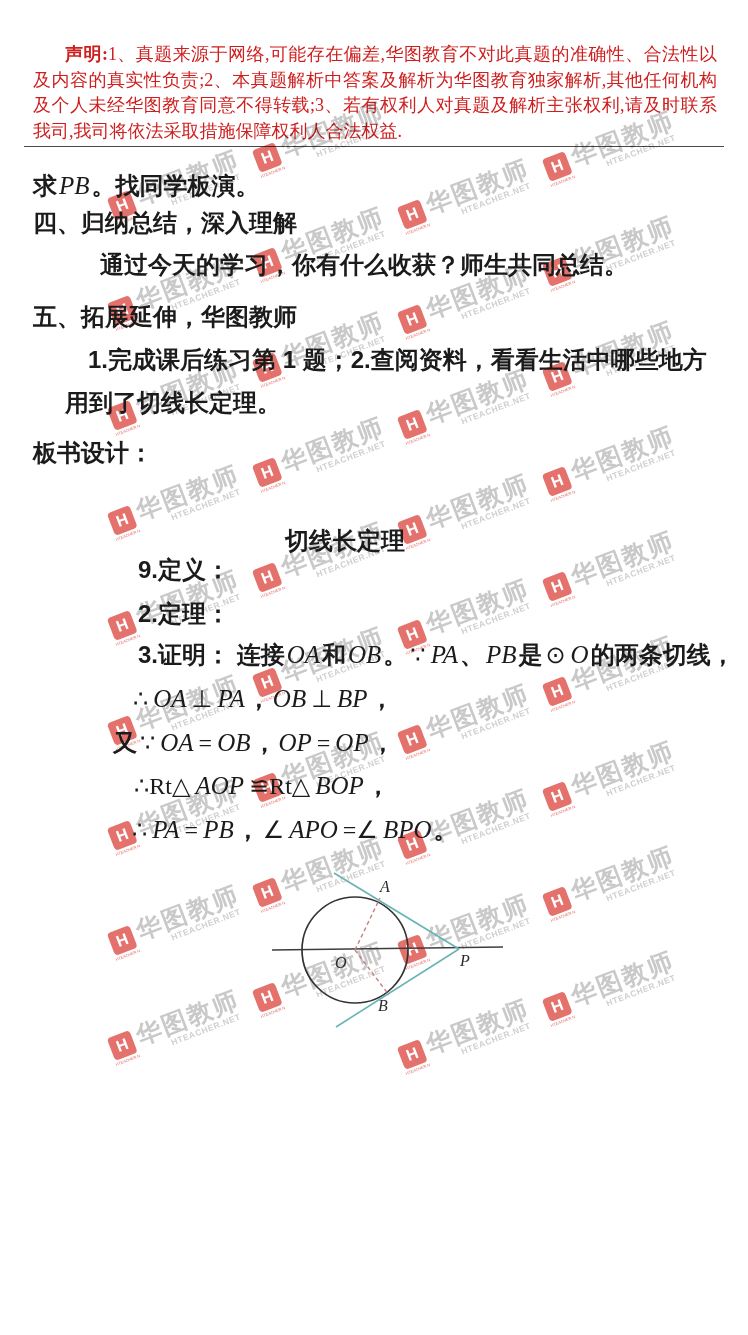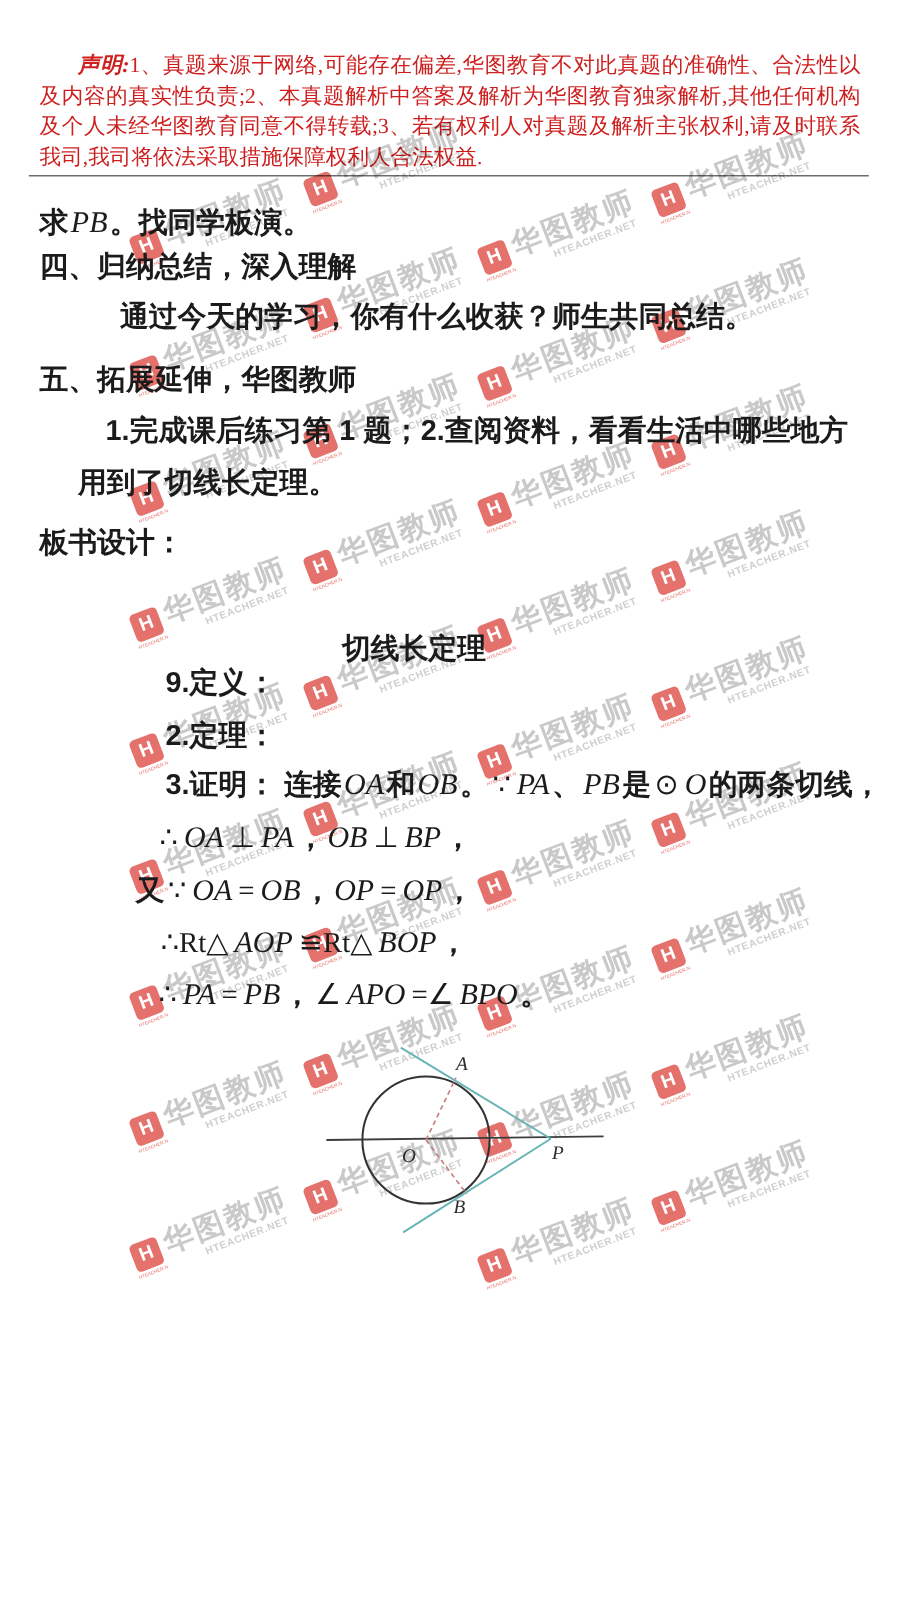--- a/index.html
+++ b/index.html
@@ -7,21 +7,21 @@
     position:relative; width:748px; height:1335px; background:#ffffff;
     overflow:hidden; font-family:"Liberation Sans", sans-serif;
   }
   
   #disclaimer {
     position:absolute; left:33px; top:42px; width:684px;
     color:#ce1f1f; font-size:18px; line-height:25.5px;
     text-align:justify; text-indent:32px;
     font-family:"Liberation Serif", serif;
   }
-  #disclaimer b { font-weight:700;font-style:italic; }
+  #disclaimer b { font-weight:700; }
   #rule {
     position:absolute; left:24px; top:146px; width:700px; height:0;
     border-top:1.6px solid #4a4a4a;
   }
   
   .doc-line {
     position:absolute; white-space:nowrap; color:#1b1b1b;
     font-size:24px; line-height:30px; z-index:4;
   }
   .seg-h { font-family:"Liberation Sans", sans-serif; font-weight:700;text-align:center; }

